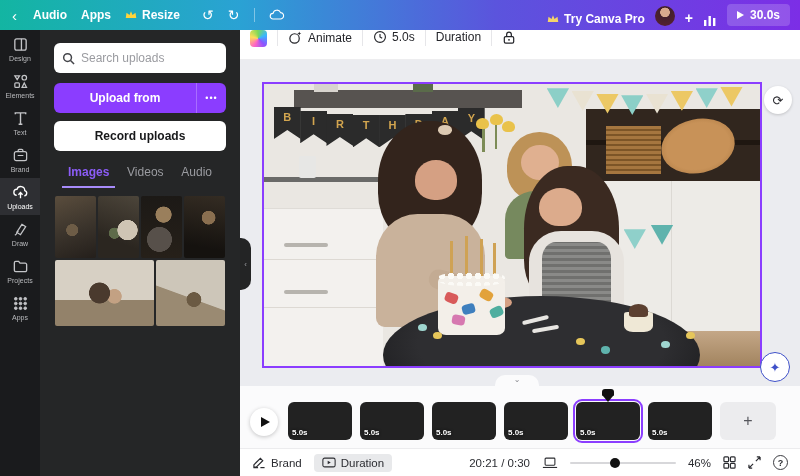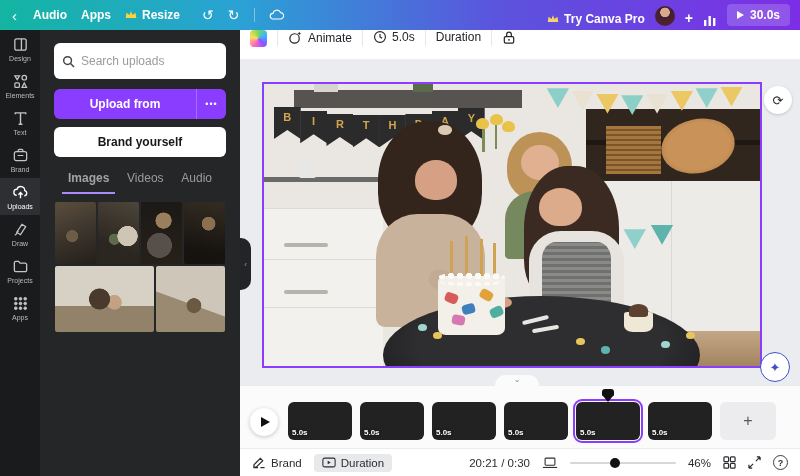--- a/index.html
+++ b/index.html
@@ -32,32 +32,32 @@
   .rail { position:absolute; top:30px; left:0; width:40px; bottom:0; background:#1a1b1d; z-index:40; }
   .rail-item { height:37px; display:flex; flex-direction:column; align-items:center; justify-content:center;
     gap:2px; color:#b9babd; cursor:pointer; }
   .rail-item svg { stroke:#c4c5c8; }
   .rail-item.active { background:#2e2f33; color:#fff; }
   .rail-item.active svg { stroke:#fff; }
   .rail-label { font-size:7px; }
 
   
   .panel { position:absolute; top:30px; left:40px; width:200px; bottom:0; background:#252627; z-index:40; }
-  .search-box { margin:13px 14px 0; height:36px; background:#fff; border-radius:6px;
+  .search-box { margin:13px 14px 0; height:30px; background:#fff; border-radius:6px;
     display:flex; align-items:center; padding:0 8px; gap:6px; }
   .search-box input { border:none; outline:none; flex:1; font-size:12px; font-family:"Liberation Sans",sans-serif; color:#333; width:100px; }
   .search-box input::placeholder { color:#9a9ba0; }
   .upload-row { margin:10px 14px 0; height:30px; display:flex; background:#8b3dff; border-radius:6px; overflow:hidden; }
   .upload-main { flex:1; color:#fff; font-size:12px; font-weight:bold; display:flex; align-items:center; justify-content:center; cursor:pointer; }
   .upload-more { width:30px; border-left:1px solid rgba(255,255,255,.25); color:#fff; display:flex; align-items:center; justify-content:center; font-size:9px; letter-spacing:1px; cursor:pointer; }
   .record-btn { margin:8px 14px 0; height:30px; background:#fff; border-radius:6px; color:#17181a;
     font-size:12px; font-weight:bold; display:flex; align-items:center; justify-content:center; cursor:pointer; }
   .tabs { margin:12px 16px 0; display:flex; justify-content:space-between; padding:0 6px; }
   .tab { font-size:12px; color:#9a9ba0; padding:2px 6px 7px; cursor:pointer; }
-  .tab.active { color:#a3a3a3; font-weight:bold; border-bottom:2px solid #a78bfa; }
+  .tab.active { color:#8b5cf6; font-weight:bold; border-bottom:2px solid #a78bfa; }
   .thumb-grid { margin:8px 15px 0; }
   .thumb-row { display:flex; gap:2px; margin-bottom:2px; }
   .uthumb { border-radius:2px; flex:1; height:62px; cursor:pointer; background-color:#35302a; }
   .thumb-row.r2 .uthumb { height:66px; }
   .uthumb.w58 { flex:0 0 58%; }
   .uthumb.w42 { flex:1; }
 
   
   .ph1 { background:radial-gradient(circle at 42% 55%,#6d5c46 0 14%,rgba(0,0,0,0) 15%),linear-gradient(160deg,#5a4d3d,#3a332b 55%,#241f1b); }
   .ph2 { background:radial-gradient(circle at 72% 55%,#cfc5b4 0 22%,rgba(0,0,0,0) 23%),radial-gradient(circle at 40% 60%,#5e6b4a 0 12%,rgba(0,0,0,0) 13%),linear-gradient(200deg,#4c453a,#2b2620 70%); }
@@ -283,21 +283,21 @@
     <svg width="13" height="13" viewBox="0 0 14 14" fill="none" stroke="#44454a" stroke-width="1.6">
         <circle cx="6" cy="6" r="4.2"></circle>
         <path d="M9.2 9.2L13 13"></path>
       </svg>
     <input placeholder="Search uploads" style="">
   </div>
   <div class="upload-row">
     <div class="upload-main">Upload from</div>
     <div class="upload-more">•••</div>
   </div>
-  <div class="record-btn">Brand yourself</div>
+  <div class="record-btn">Record uploads</div>
   <div class="tabs">
     <span class="tab active">Images</span>
     <span class="tab">Videos</span>
     <span class="tab">Audio</span>
   </div>
   <div class="thumb-grid">
     <div class="thumb-row">
       <div class="uthumb ph1"></div>
       <div class="uthumb ph2"></div>
       <div class="uthumb ph3"></div>

